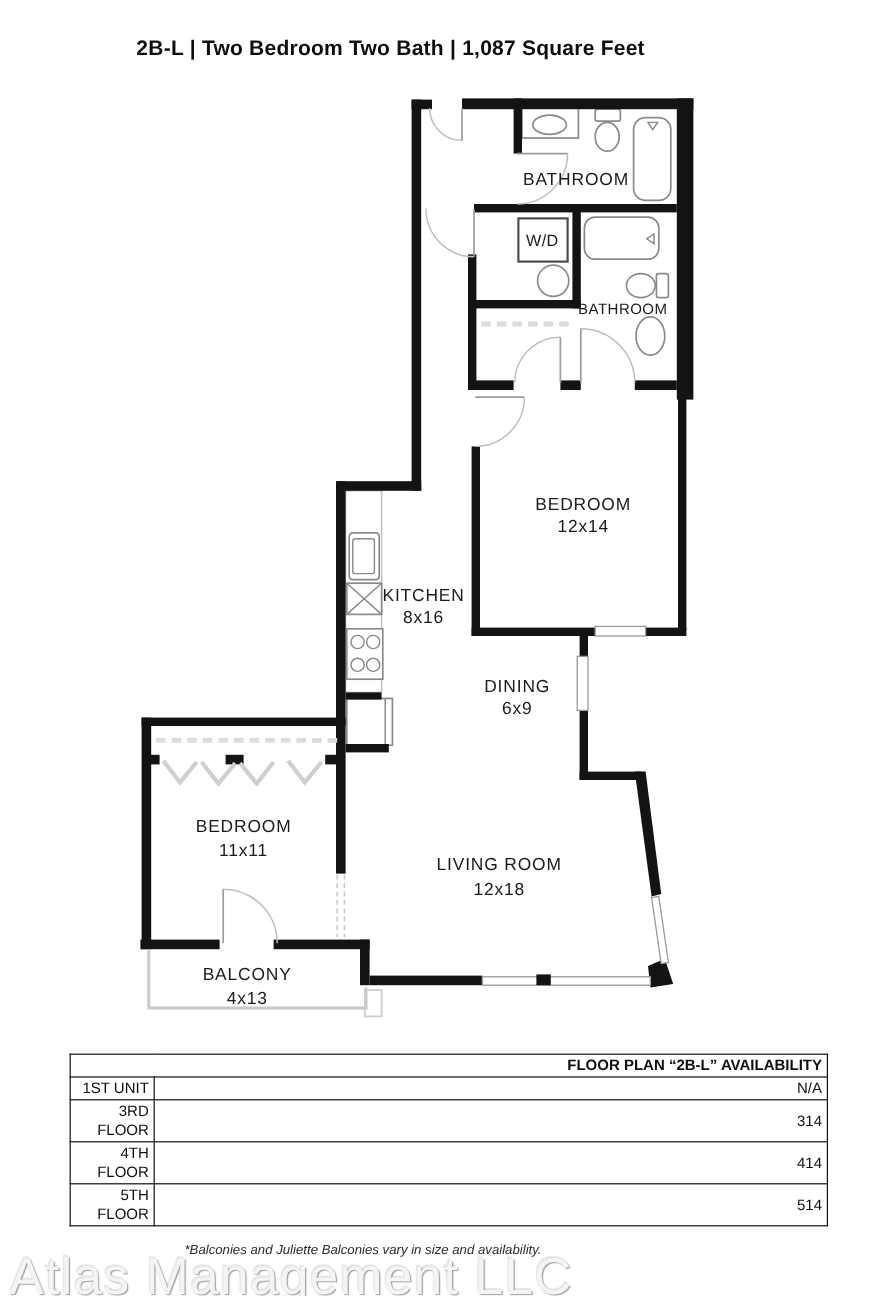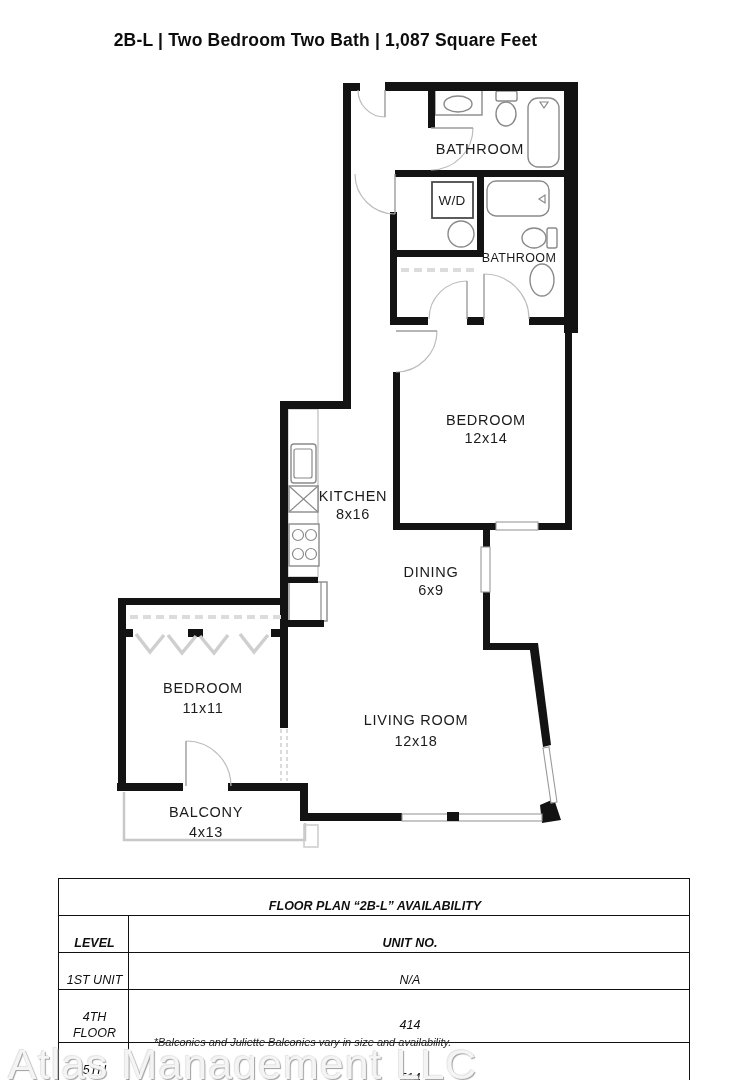--- a/index.html
+++ b/index.html
@@ -24,22 +24,22 @@
   .dash2{stroke:#c4c4c4;stroke-width:1.2;stroke-dasharray:4 3;fill:none;}
   .chev{stroke:#cfcfcf;stroke-width:3.5;fill:none;}
   text.lbl{font-family:"Liberation Sans",sans-serif;font-size:14.5px;fill:#1b1b1b;
            letter-spacing:.7px;text-anchor:middle;}
   text.sm{font-size:12.5px;letter-spacing:.4px;}
   text.wd{font-size:13.5px;letter-spacing:.3px;}
 
   
   table.avail{position:absolute;left:58px;top:878px;width:632px;
               border-collapse:collapse;table-layout:fixed;font-size:12.5px;color:#0f0f0f;}
-  table.avail th,table.avail td{border:1.5px solid #111;text-align:center;
-              padding:19px 4px 1px 6px;height:16px;line-height:16px;font-weight:400;font-style:italic;}
+  table.avail th,table.avail td{border:1.5px solid #111;text-align:right;
+              padding:1px 4px 1px 6px;height:16px;line-height:16px;font-weight:400;}
   table.avail th{font-weight:700;}
   .col-level{width:70px;}
 
   .footnote{position:absolute;top:1036px;left:0;width:605px;text-align:center;
             font-style:italic;font-size:11px;color:#2a2a2a;z-index:2;}
   .watermark{position:absolute;top:1040px;left:8px;font-size:43px;letter-spacing:1px;
              color:#f4f4f4;text-shadow:1px 1px 1px #9e9e9e,-1px -1px 1px #e3e3e3;z-index:1;}
 </style>
 </head>
 <body>
@@ -179,28 +179,28 @@
 <table class="avail">
   <colgroup>
       <col class="col-level">
       <col>
     </colgroup>
   <tbody>
       <tr>
     <th colspan="2">FLOOR PLAN “2B-L” AVAILABILITY</th>
   </tr>
   <tr>
-    <th>LEVEL</th>
-    <th>UNIT NO.</th>
-  </tr>
-  <tr>
     <td>1ST UNIT</td>
     <td>N/A</td>
   </tr>
   <tr>
+    <td>3RD FLOOR</td>
+    <td>314</td>
+  </tr>
+  <tr>
     <td>4TH FLOOR</td>
     <td>414</td>
   </tr>
   <tr>
     <td>5TH FLOOR</td>
     <td>514</td>
   </tr>
 
 </tbody>
   </table>

